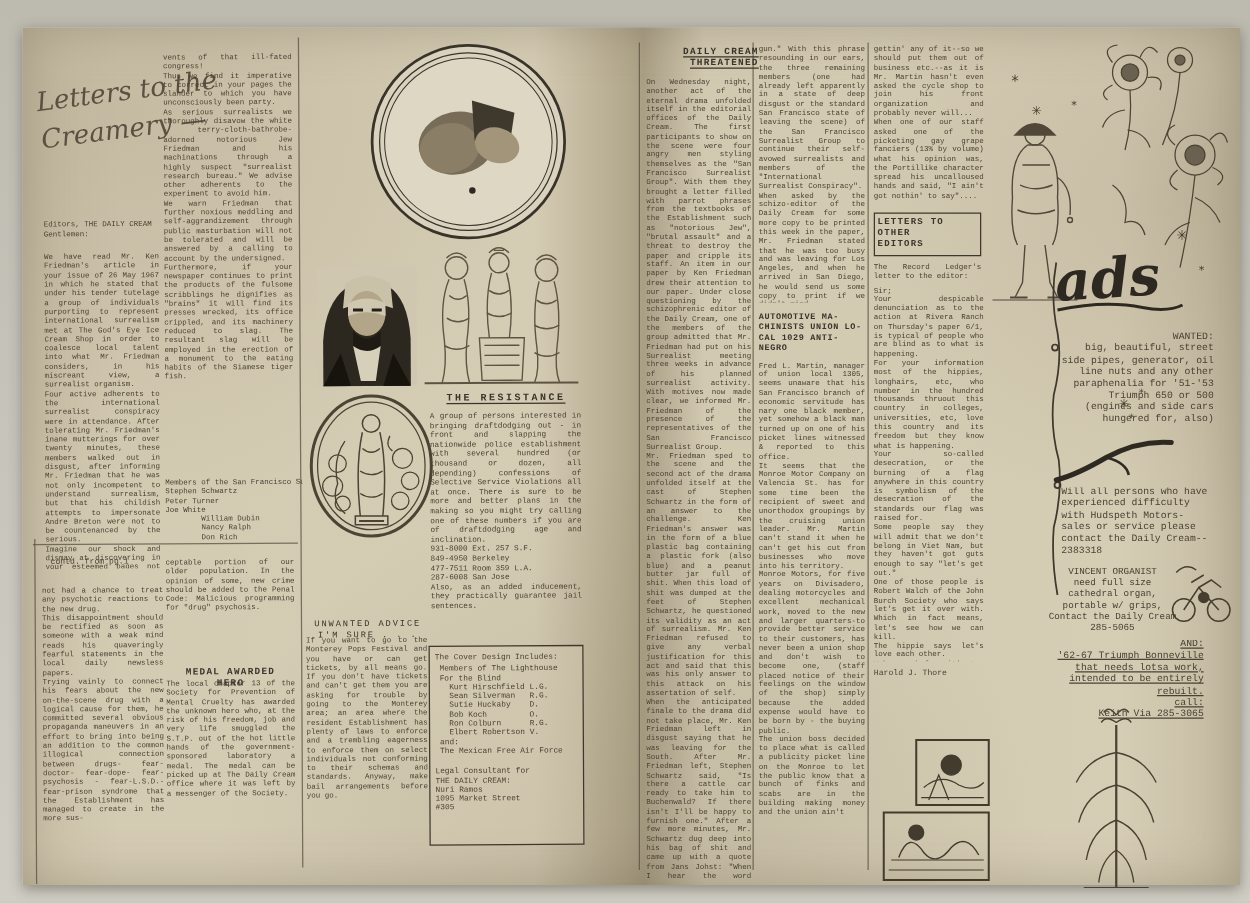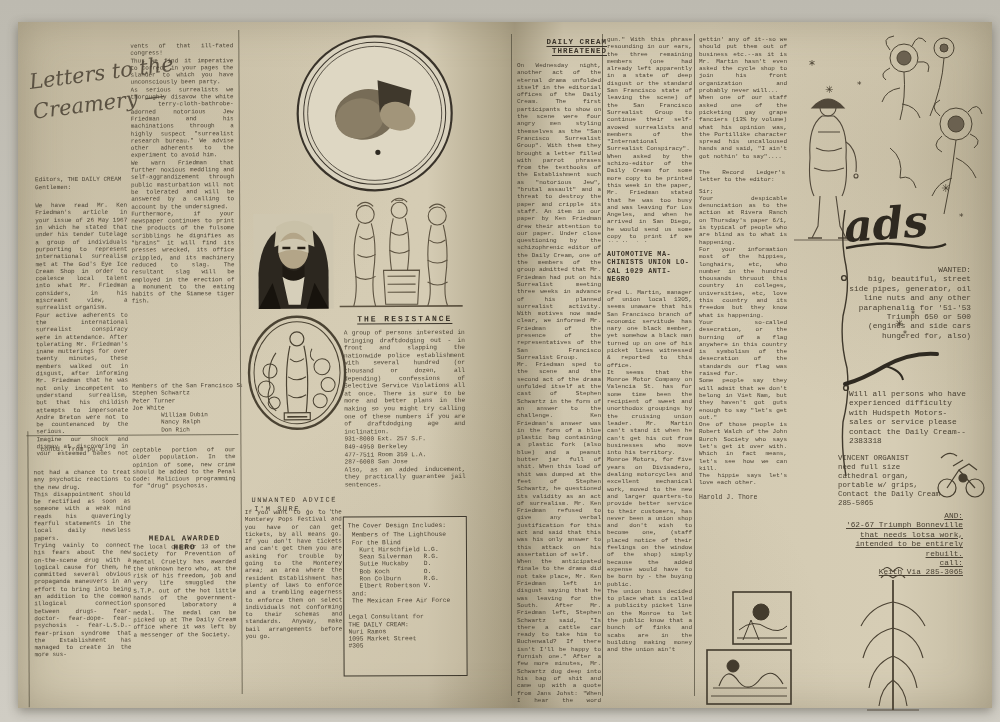--- a/index.html
+++ b/index.html
@@ -196,20 +196,22 @@
 CAL 1029 ANTI-NEGRO</div>
       <div class="tw" style="width:85px;height:412px;margin-top:5px;">   Fred L. Martin, manager of union local 1305, seems unaware that his San Francisco branch of economic servitude has nary one black member, yet somehow a black man turned up on one of his picket lines witnessed &amp; reported to this office.
    It seems that the Monroe Motor Company on Valencia St. has for some time been the recipient of sweet and unorthodox groupings by the cruising union leader. Mr. Martin can't stand it when he can't get his cut from businesses who move into his territory.
    Monroe Motors, for five years on Divisadero, dealing motorcycles and excellent mechanical work, moved to the new and larger quarters-to provide better service to their customers, has never been a union shop and don't wish to become one, (staff placed notice of their feelings on the window of the shop) simply because the added expense would have to be born by - the buying public.
    The union boss decided to place what is called a publicity picket line on the Monroe to let the public know that a bunch of finks and scabs are in the building making money and the union ain't</div>
     </div>
 
     <div class="abs" style="left:206px;top:14px;width:88px;height:668px;">
       <div class="tw" style="width:88px;height:128px;">gettin' any of it--so we should put them out of business etc.--as it is Mr. Martin hasn't even asked the cycle shop to join his front organization and probably never will...
    When one of our staff asked one of the picketing gay grape fanciers (13% by volume) what his opinion was, the Portillike character spread his uncalloused hands and said, "I ain't got nothin' to say"....</div>
+      <div class="box hd" style="width:80px;margin:6px 0 0 0;padding:3px 2px;font-size:7.2px;line-height:9px;text-align:left;letter-spacing:1px;">LETTERS TO OTHER
+EDITORS</div>
       <div class="tw" style="width:86px;margin-top:5px;">The Record Ledger's letter to the editor:</div>
       <div class="tw" style="width:88px;height:300px;margin-top:4px;">Sir;
    Your despicable denunciation as to the action at Rivera Ranch on Thursday's paper 6/1, is typical of people who are blind as to what is happening.
    For your information most of the hippies, longhairs, etc, who number in the hundred thousands thruout this country in colleges, universities, etc, love this country and its freedom but they know what is happening.
    Your so-called desecration, or the burning of a flag anywhere in this country is symbolism of the desecration of the standards our flag was raised for.
    Some people say they will admit that we don't belong in Viet Nam, but they haven't got guts enough to say "let's get out."
    One of those people is Robert Walch of the John Burch Society who says let's get it over with. Which in fact means, let's see how we can kill.
    The hippie says let's love each other.
    Wake up, before it's too late.</div>
       <div class="tw" style="width:88px;margin-top:6px;font-size:6.5px;">Harold J. Thore</div>
@@ -275,21 +277,21 @@
 
     <div class="abs" style="left:348px;top:322px;">
       <svg width="110" height="44" viewBox="0 0 110 44" fill="none" stroke="#2f2a21">
         <path d="M4 40 Q20 36 44 22 Q70 8 96 10" stroke-width="4" stroke-linecap="round"></path>
         <path d="M44 22 Q60 26 62 36" stroke-width="2"></path>
       </svg>
     </div>
 
     <div class="abs tw" style="left:356px;top:368px;width:122px;height:64px;font-size:7.8px;line-height:9.4px;text-align:left;">Will all persons who have experienced difficulty with Hudspeth Motors- sales or service please contact the Daily Cream-- 2383318</div>
 
-    <div class="abs tw" style="left:345px;top:432px;width:104px;height:58px;font-size:7.4px;line-height:9px;text-align:left;">VINCENT ORGANIST
+    <div class="abs tw" style="left:345px;top:432px;width:104px;height:58px;font-size:7.4px;line-height:9px;text-align:center;">VINCENT ORGANIST
 need full size cathedral organ, portable w/ grips,
 Contact the Daily Cream 285-5065</div>
 
     <div class="abs" style="left:440px;top:422px;">
       <svg width="56" height="58" viewBox="0 0 56 58" fill="none" stroke="#463e2f" stroke-width="1.2">
         <circle cx="14" cy="44" r="9"></circle>
             <circle cx="42" cy="44" r="9"></circle>
         <path d="M14 44 L26 26 L42 44 M26 26 L36 20 L44 26 M20 22 L30 16"></path>
         <path d="M8 14 Q16 6 24 12"></path>
             <circle cx="30" cy="34" r="4" fill="#463e2f"></circle>

